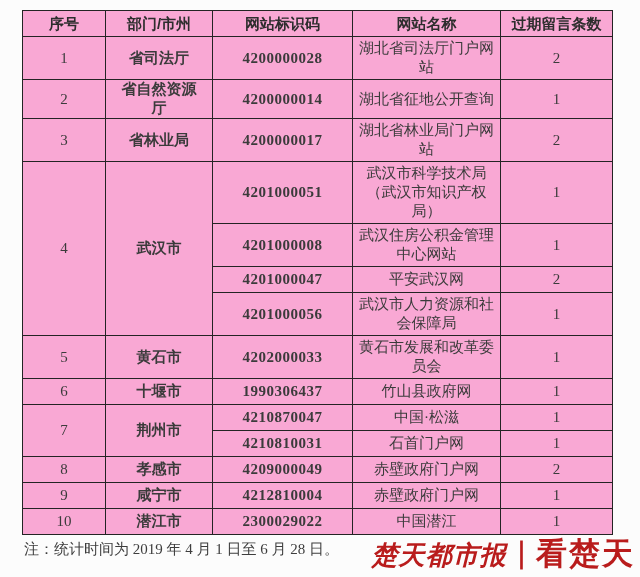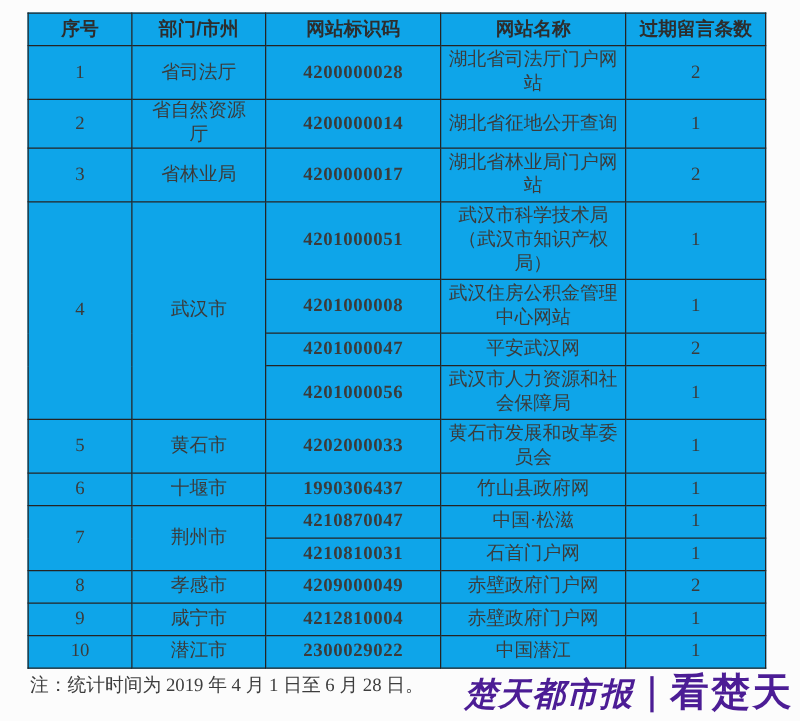--- a/index.html
+++ b/index.html
@@ -13,42 +13,42 @@
     height: 577px;
     overflow: hidden;
     background: #fcfcfc;
     font-family: "Liberation Serif", "DejaVu Serif", serif;
   }
   table.report {
     border-collapse: collapse;
     table-layout: fixed;
     width: 590px;
     margin: 10px 0 0 22px;
-    background: #0ea5e9;
+    background: #f9a8d4;
   }
   .report th, .report td {
     border: 1.5px solid #242424;
     text-align: center;
     vertical-align: middle;
     color: #3b3b3b;
     font-size: 15px;
     line-height: 19px;
     padding: 3px 6px;
     overflow: hidden;
     word-break: break-all;
   }
   .report th {
     font-family: "Liberation Sans", "DejaVu Sans", sans-serif;
     font-weight: bold;
     color: #2d2d2d;
     padding: 3px 2px;
     line-height: 19px;
   }
   .report td.site-name-cell { padding: 2px 4px; }
-  .report td.department-cell { padding: 0 10px; }
+  .report td.department-cell { padding: 0 10px; font-weight: bold; }
   .report td.code-cell { letter-spacing: 0.5px; font-weight: bold; }
   .note {
     margin: 4px 0 0 24px;
     font-size: 15px;
     line-height: 20px;
     color: #3d3d3d;
   }
   .watermark {
     position: absolute;
     right: 5px;
@@ -186,17 +186,17 @@
           <td class="department-cell">潜江市</td>
           <td class="code-cell">2300029022</td>
           <td class="site-name-cell">中国潜江</td>
           <td class="count-cell">1</td>
         </tr>
       </tbody>
   </table>
 
   <div class="note">注：统计时间为 2019 年 4 月 1 日至 6 月 28 日。</div>
 
-  <div class="watermark" style="color: #4c1d95;">
+  <div class="watermark" style="color: #b91c1c;">
     <span class="wm-brand">楚天都市报</span><span class="wm-divider">｜</span><span class="wm-slogan">看楚天</span>
   </div>
 
 </div>
 
 </body></html>

